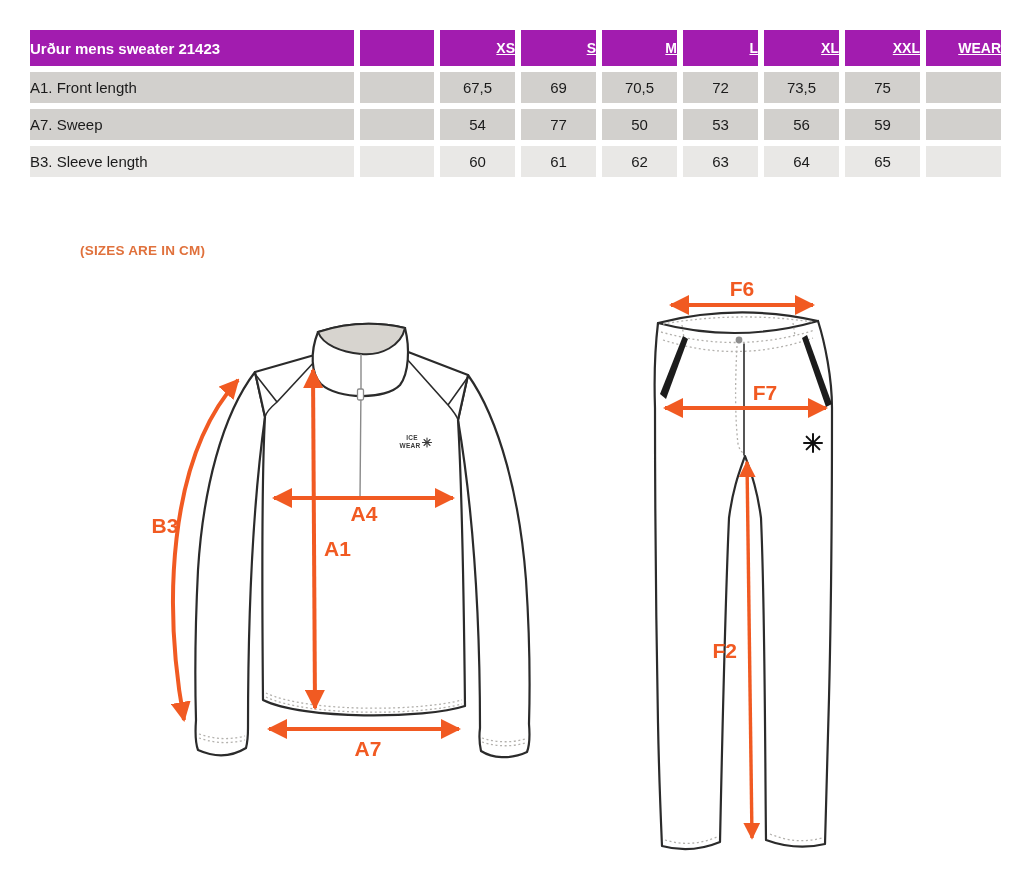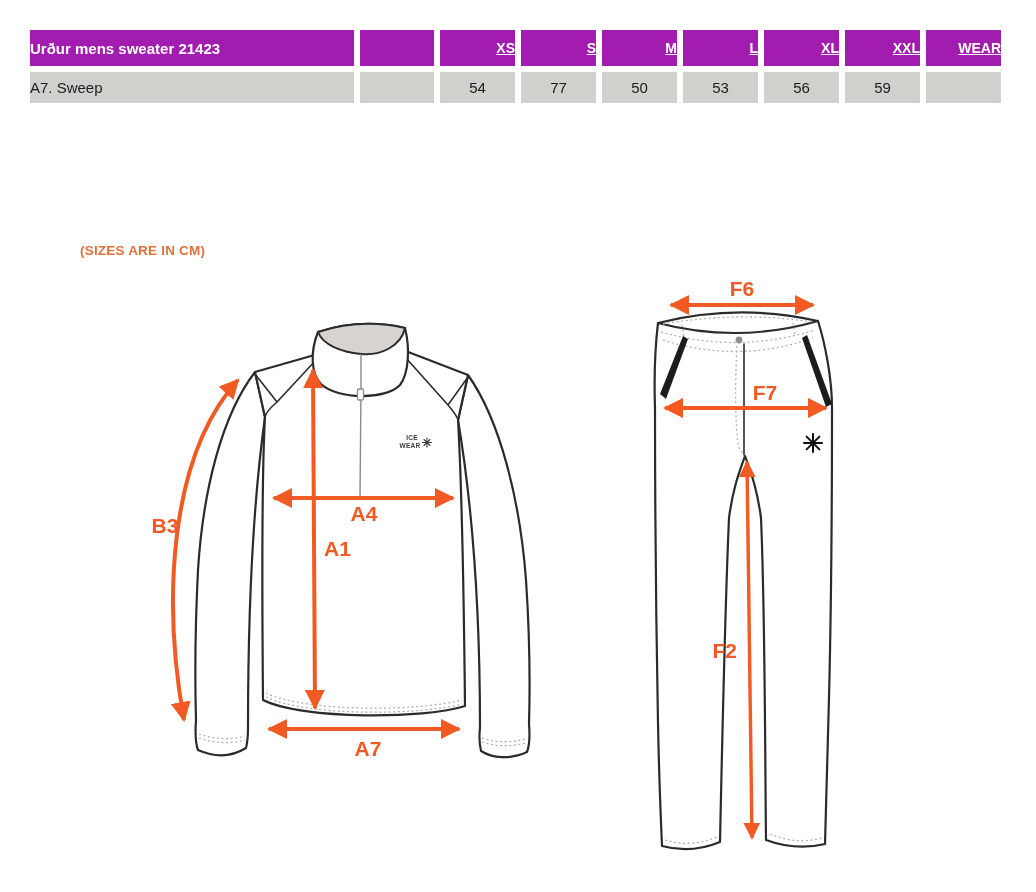--- a/index.html
+++ b/index.html
@@ -62,28 +62,50 @@
       <th class="hdr"></th>
       <th class="hdr hdr-size">XS</th>
       <th class="hdr hdr-size">S</th>
       <th class="hdr hdr-size">M</th>
       <th class="hdr hdr-size">L</th>
       <th class="hdr hdr-size">XL</th>
       <th class="hdr hdr-size">XXL</th>
       <th class="hdr hdr-size">WEAR</th>
     </tr>
     <tr class="row-dark">
+      <td class="lbl">A1. Front length</td>
+      <td></td>
+      <td class="val">67,5</td>
+      <td class="val">69</td>
+      <td class="val">70,5</td>
+      <td class="val">72</td>
+      <td class="val">73,5</td>
+      <td class="val">75</td>
+      <td class="val"></td>
+    </tr>
+    <tr class="row-dark">
       <td class="lbl">A7. Sweep</td>
       <td></td>
       <td class="val">54</td>
       <td class="val">77</td>
       <td class="val">50</td>
       <td class="val">53</td>
       <td class="val">56</td>
       <td class="val">59</td>
+      <td class="val"></td>
+    </tr>
+    <tr class="row-light">
+      <td class="lbl">B3. Sleeve length</td>
+      <td></td>
+      <td class="val">60</td>
+      <td class="val">61</td>
+      <td class="val">62</td>
+      <td class="val">63</td>
+      <td class="val">64</td>
+      <td class="val">65</td>
       <td class="val"></td>
     </tr>
   </tbody>
     </table>
 
   <div class="note">(SIZES ARE IN CM)</div>
 
   <svg style="left:140px;top:290px;" width="440" height="490" viewBox="0 0 440 490">
     <defs>
       <marker id="ah" viewBox="0 0 10 10" refX="9" refY="5" markerWidth="5" markerHeight="5" orient="auto-start-reverse">

